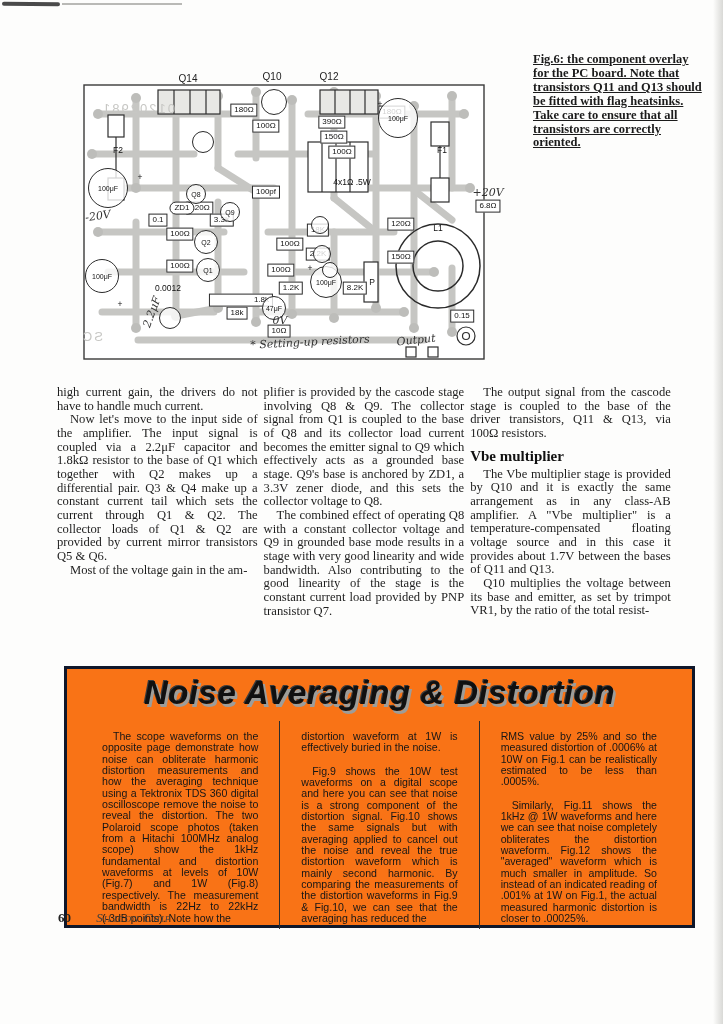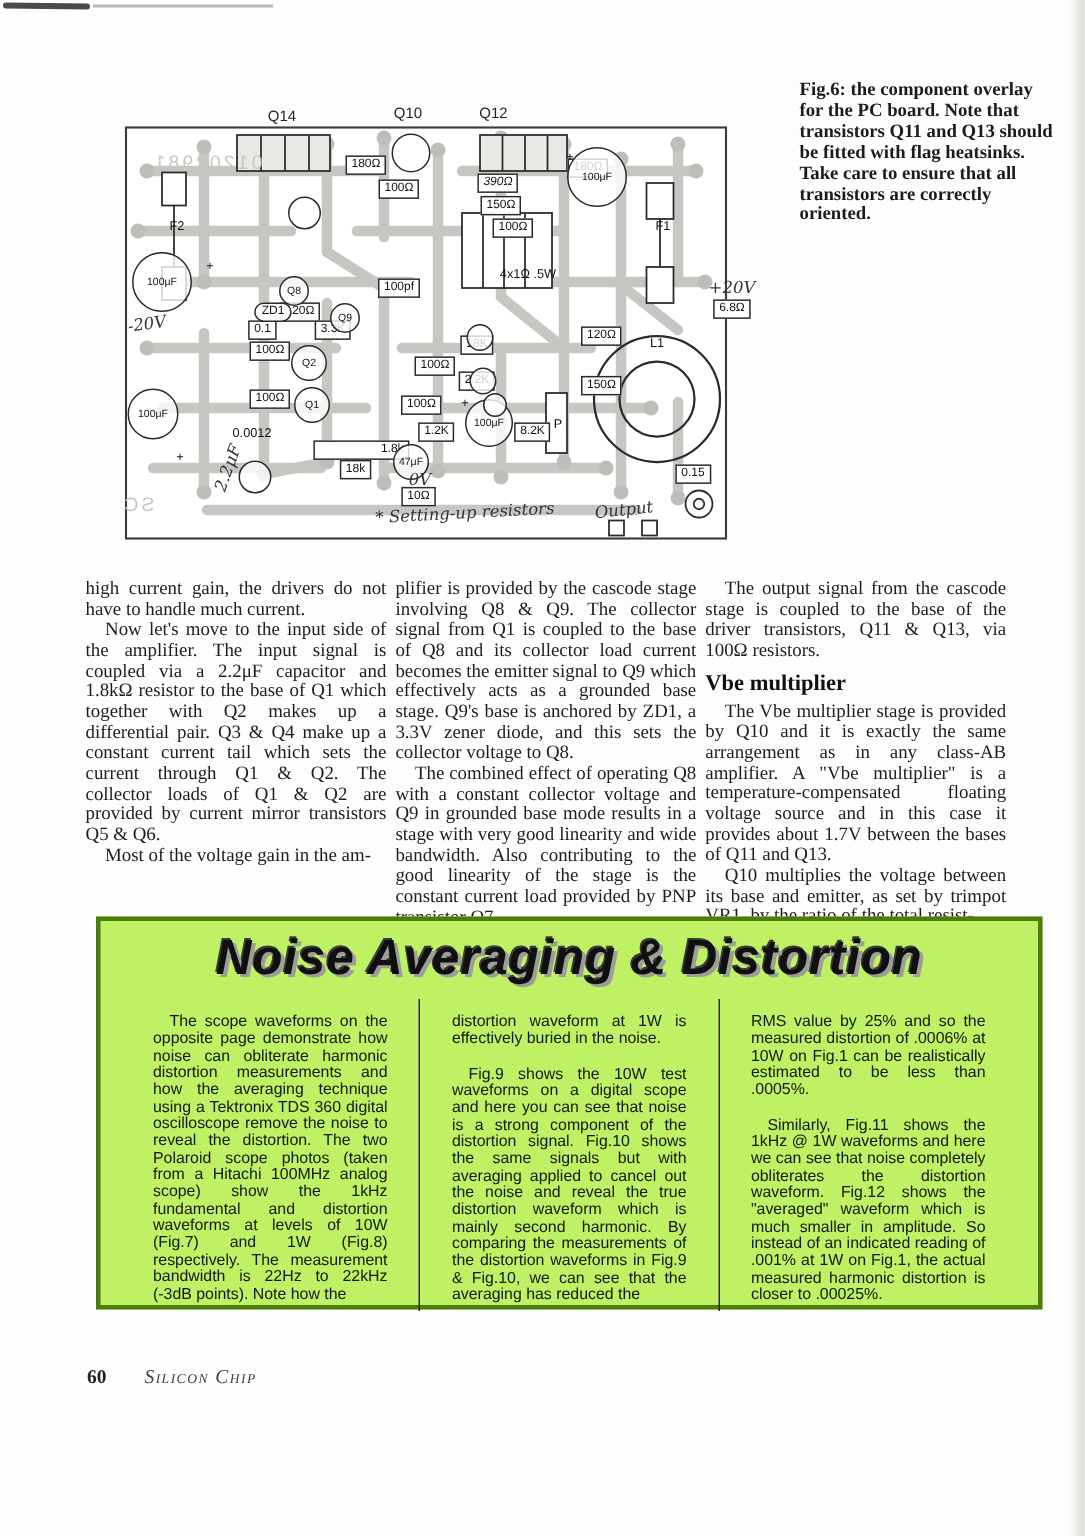--- a/index.html
+++ b/index.html
@@ -21,33 +21,33 @@
        padding:1px 3px;margin-left:44px;}
   .bl-oval{font:8px/1.1 "Liberation Sans",sans-serif;border:1px solid #2a2a2a;background:#fff;
        padding:1px 4px;border-radius:8px;}
   .bl-circle{font:7px/1 "Liberation Sans",sans-serif;border:1.5px solid #2b2b2b;border-radius:50%;
        display:flex;align-items:center;justify-content:center;background:rgba(255,255,255,.8);
        box-sizing:border-box;text-align:center;}
   .bl-plain{font:8.5px "Liberation Sans",sans-serif;}
   .bl-hand{font:italic 11px "DejaVu Serif",serif;color:#333;}
   .bl-faint{font:13px "Liberation Sans",sans-serif;color:#c7c7c4;letter-spacing:2px;}
   .caption{position:absolute;left:533px;top:53px;width:172px;
-       font:bold 12.5px/13.9px "Liberation Serif",serif;color:#1b1b1b;}
+       font:bold 12.5px/13.9px "Liberation Serif",serif;color:#1b1b1b;text-decoration:underline;}
 
   
   .article{position:absolute;left:57px;top:386px;width:632px;display:flex;gap:6px;}
   .article .col{width:200.6px;}
   .article p{margin:0;font:12.6px/13.65px "Liberation Serif",serif;text-align:justify;
        color:#1d1d1d;}
   .article p.indent{text-indent:13px;}
   .article h3{margin:7px 0 3px 0;font:bold 15px "Liberation Serif",serif;color:#111;}
 
   
-  .fbox{position:absolute;left:64px;top:611px;width:625px;height:256px;
-       border:3px solid #4d7c0f;background:#bef264;}
+  .fbox{position:absolute;left:64px;top:666px;width:625px;height:256px;
+       border:3px solid #0f172a;background:#f97316;}
   .fbox-title{margin-top:5px;text-align:center;
        font:bold italic 33px "Liberation Sans",sans-serif;color:#101010;letter-spacing:.5px;
        text-shadow:2.5px 2.5px 0 #9d9d9a, -1px -1px 0 #3c3c3c;}
   .fbox-cols{display:flex;margin:7px 14px 0 14px;}
   .fbox .bcol{width:188px;padding:0 9px;}
   .fbox .divider{width:1px;background:#2c2c2c;margin:2px 0 8px 0;}
   .fbox p{margin:12px;font:10.6px/11.35px "Liberation Sans",sans-serif;text-align:justify;color:#161616;}
   .fbox p.indent{text-indent:11px;}
 
   
@@ -142,27 +142,27 @@
       <circle cx="390" cy="266" r="9"></circle>
         <circle cx="390" cy="266" r="3.5"></circle>
     </g>
   </svg>
   <div class="board-labels" id="board-labels">
       <span class="bl bl-designator" style="left: 112px; top: 8px; transform: translate(-50%, -50%);">Q14</span>
       <span class="bl bl-designator" style="left: 196px; top: 6px; transform: translate(-50%, -50%);">Q10</span>
       <span class="bl bl-designator" style="left: 253px; top: 6px; transform: translate(-50%, -50%);">Q12</span>
       <span class="bl bl-boxed" style="left: 124px; top: 40px; transform: translate(-50%, -50%);">180Ω</span>
       <span class="bl bl-boxed" style="left: 146px; top: 56px; transform: translate(-50%, -50%);">100Ω</span>
-      <span class="bl bl-boxed" style="left: 212px; top: 52px; transform: translate(-50%, -50%); font-style: italic;">390Ω</span>
+      <span class="bl bl-boxed" style="left: 212px; top: 52px; transform: translate(-50%, -50%);">390Ω</span>
       <span class="bl bl-boxed" style="left: 214px; top: 67px; transform: translate(-50%, -50%);">150Ω</span>
       <span class="bl bl-boxed" style="left: 222px; top: 82px; transform: translate(-50%, -50%);">100Ω</span>
       <span class="bl bl-boxed" style="left: 272px; top: 42px; transform: translate(-50%, -50%);">180Ω</span>
       <span class="bl bl-boxed" style="left: 80px; top: 138px; transform: translate(-50%, -50%);">120Ω</span>
       <span class="bl bl-boxed" style="left: 102px; top: 150px; transform: translate(-50%, -50%);">3.3K</span>
-      <span class="bl bl-boxed" style="left: 55px; top: 150px; transform: translate(-50%, -50%);">0.1</span>
+      <span class="bl bl-boxed" style="left: 38px; top: 150px; transform: translate(-50%, -50%);">0.1</span>
       <span class="bl bl-boxed" style="left: 60px; top: 164px; transform: translate(-50%, -50%);">100Ω</span>
       <span class="bl bl-boxed" style="left: 60px; top: 196px; transform: translate(-50%, -50%);">100Ω</span>
       <span class="bl bl-boxed" style="left: 146px; top: 122px; transform: translate(-50%, -50%);">100pf</span>
       <span class="bl bl-boxed" style="left: 198px; top: 160px; transform: translate(-50%, -50%);">18K</span>
       <span class="bl bl-boxed" style="left: 198px; top: 184px; transform: translate(-50%, -50%);">2.2K</span>
       <span class="bl bl-boxed" style="left: 170px; top: 174px; transform: translate(-50%, -50%);">100Ω</span>
       <span class="bl bl-boxed" style="left: 161px; top: 200px; transform: translate(-50%, -50%);">100Ω</span>
       <span class="bl bl-boxed" style="left: 171px; top: 218px; transform: translate(-50%, -50%);">1.2K</span>
       <span class="bl bl-boxed" style="left: 235px; top: 218px; transform: translate(-50%, -50%);">8.2K</span>
       <span class="bl bl-boxed" style="left: 121px; top: 230px; transform: translate(-50%, -50%); padding-left: 44px;">1.8k</span>

